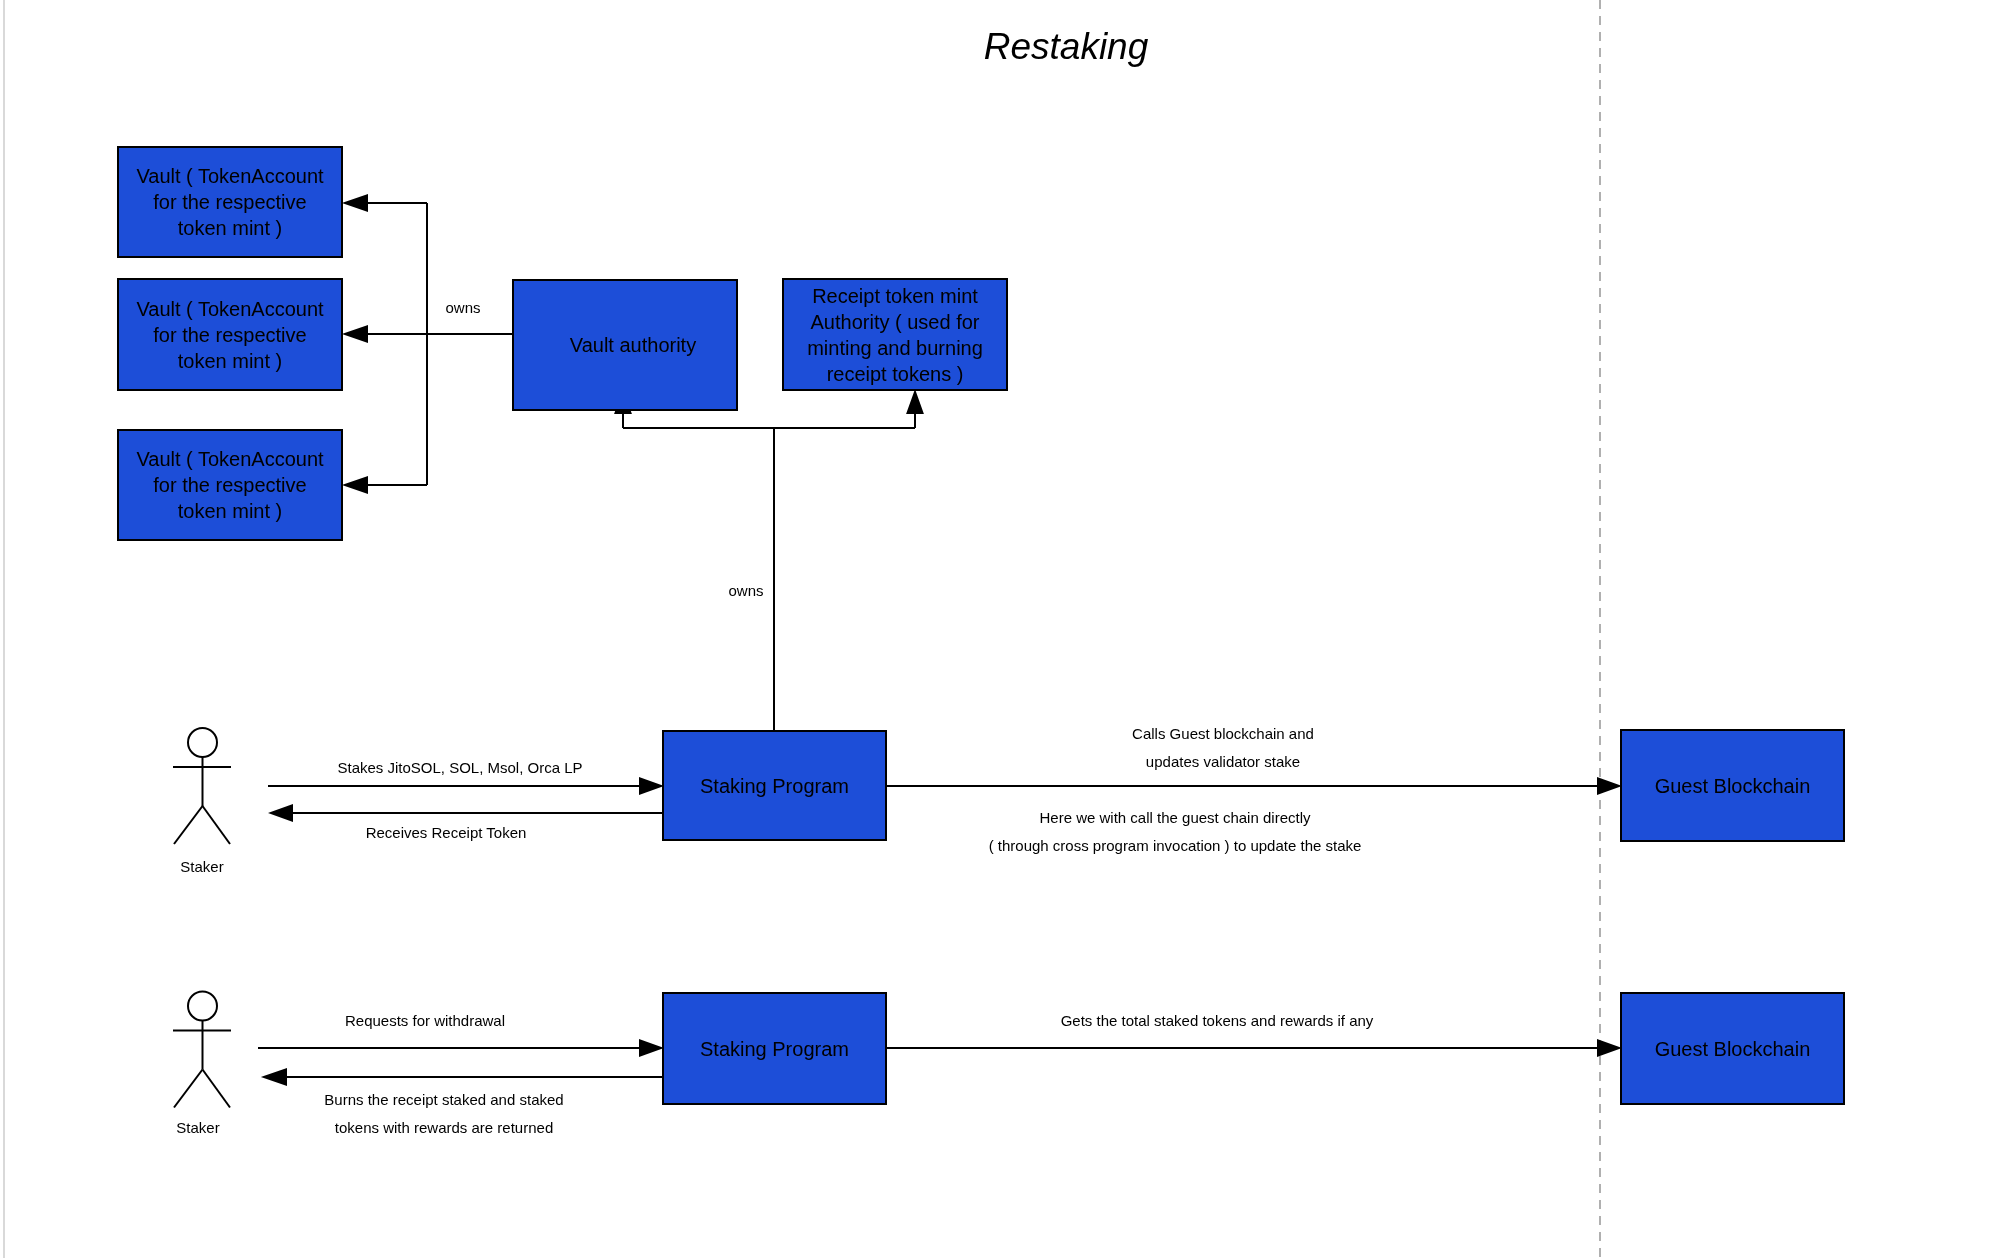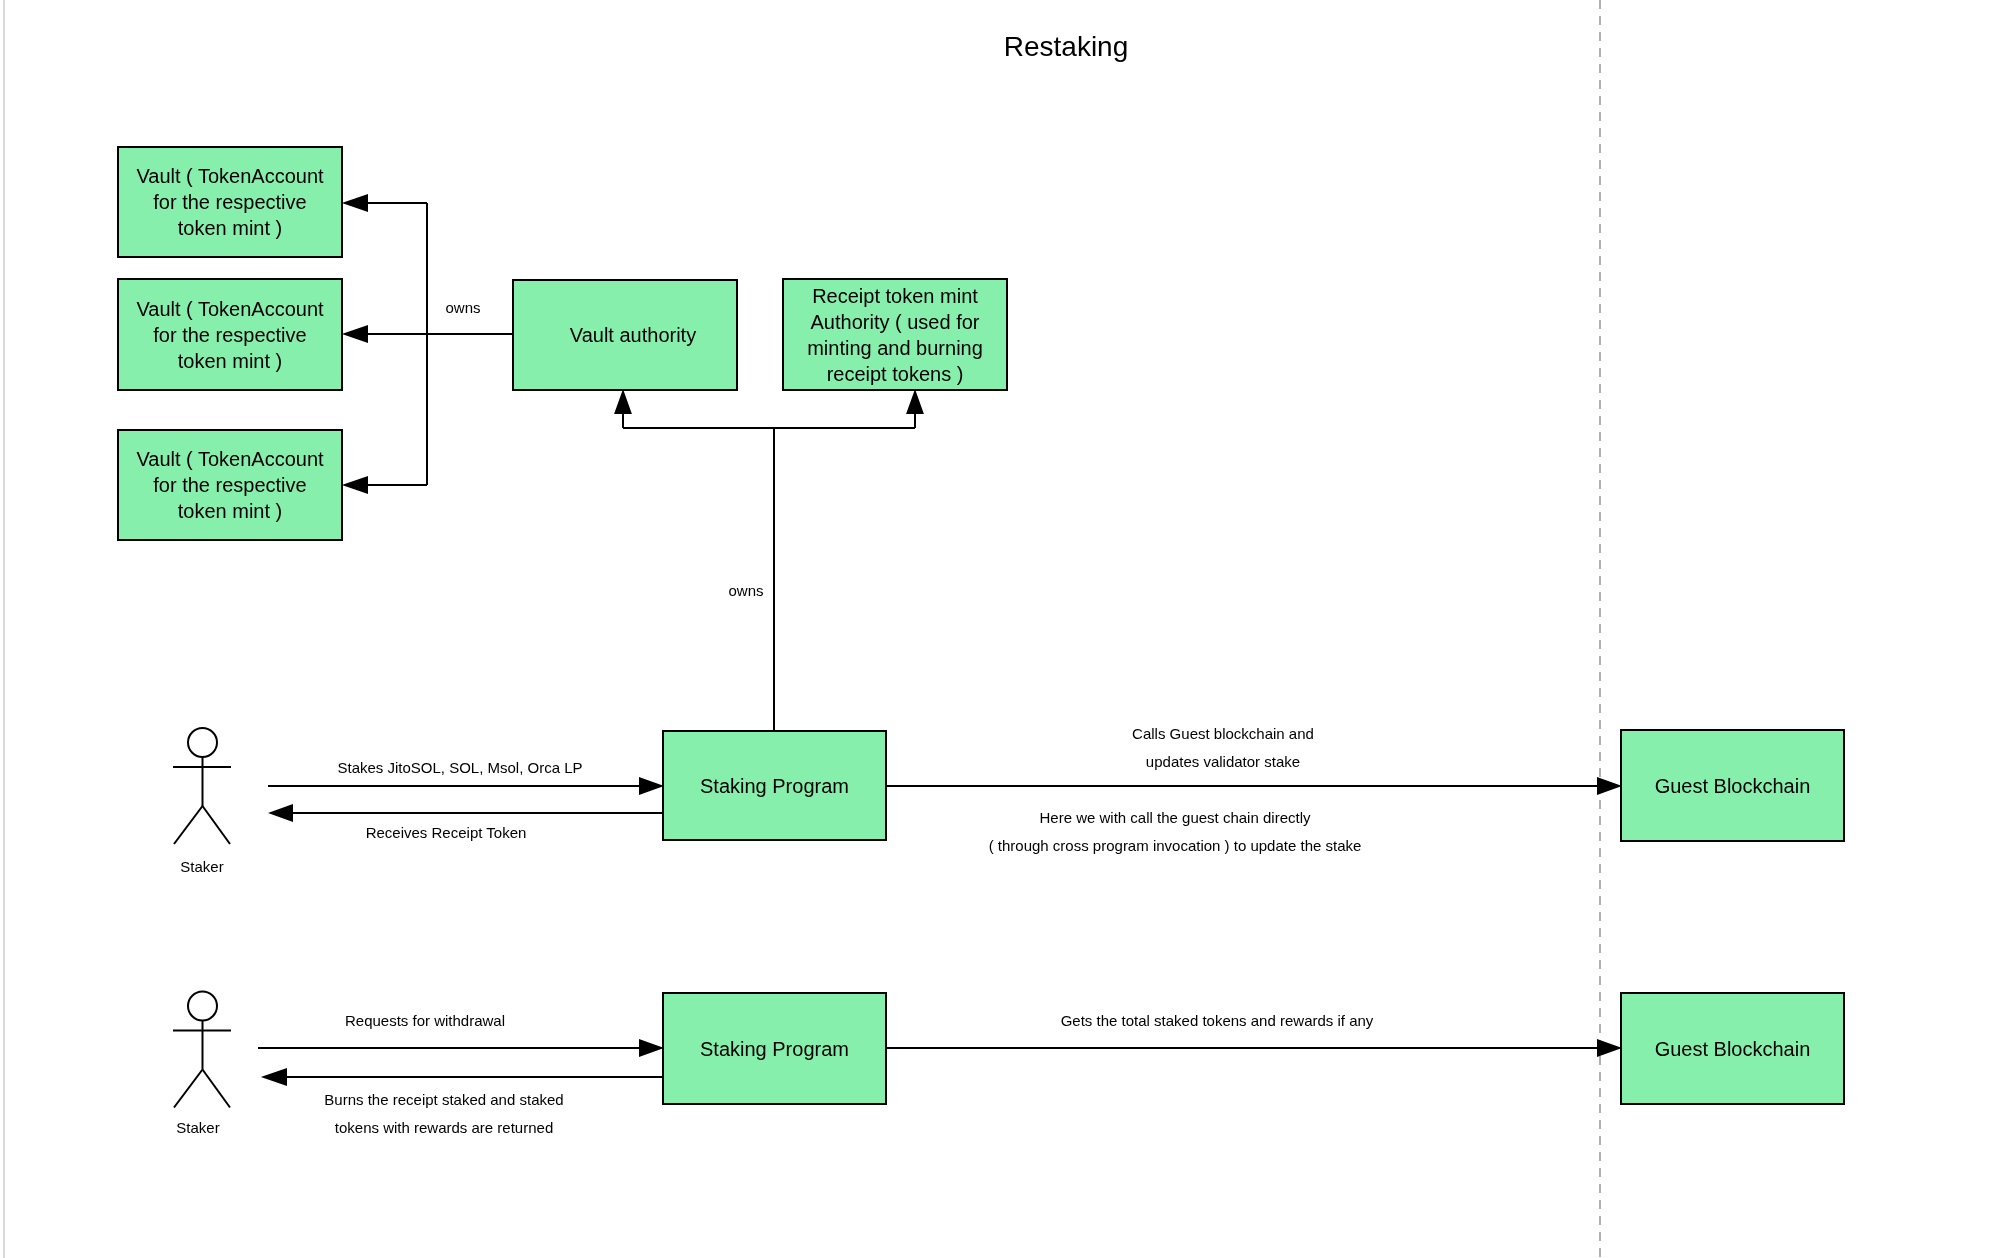--- a/index.html
+++ b/index.html
@@ -7,34 +7,34 @@
     position:relative;
     width:2000px;height:1258px;
     background:#ffffff;
     font-family:"Liberation Sans", sans-serif;
     color:#000;
     overflow:hidden;
   }
   #wires{position:absolute;left:0;top:0;width:2000px;height:1258px;}
   .box{
     position:absolute;box-sizing:border-box;
-    border:2px solid #000;background:#86efac;
+    border:2px solid #000;background:#1d4ed8;
     display:flex;flex-direction:column;align-items:center;justify-content:center;
     text-align:center;font-size:20px;line-height:26px;
   }
   .box span{display:block;}
   .lbl{
     position:absolute;transform:translate(-50%,-50%);
     text-align:center;font-size:15px;line-height:28px;
     white-space:nowrap;background:#fff;padding:0 2px;
   }
   .lbl span{display:block;}
   .title{
     position:absolute;transform:translate(-50%,-50%);
-    font-size:28px;white-space:nowrap;
+    font-size:37px;white-space:nowrap;font-style:italic;
   }
 </style>
 </head>
 <body>
 
 <div id="canvas">
 
   <svg id="wires" xmlns="http://www.w3.org/2000/svg">
 
     <line x1="4" y1="0" x2="4" y2="1258" stroke="#d9d9d9" stroke-width="2"></line>
@@ -114,21 +114,21 @@
     <span>Vault ( TokenAccount</span>
     <span>for the respective</span>
     <span>token mint )</span>
   </div>
   <div class="box" style="left:117px;top:429px;width:226px;height:112px;">
     <span>Vault ( TokenAccount</span>
     <span>for the respective</span>
     <span>token mint )</span>
   </div>
 
-  <div class="box" style="left:512px;top:279px;width:226px;height:112px;padding-left:16px;">
+  <div class="box" style="left:512px;top:279px;width:226px;height:132px;padding-left:16px;">
     <span>Vault authority</span>
   </div>
   <div class="box" style="left:782px;top:278px;width:226px;height:113px;">
     <span>Receipt token mint</span>
     <span>Authority ( used for</span>
     <span>minting and burning</span>
     <span>receipt tokens )</span>
   </div>
 
   <div class="box" style="left:662px;top:730px;width:225px;height:111px;">

